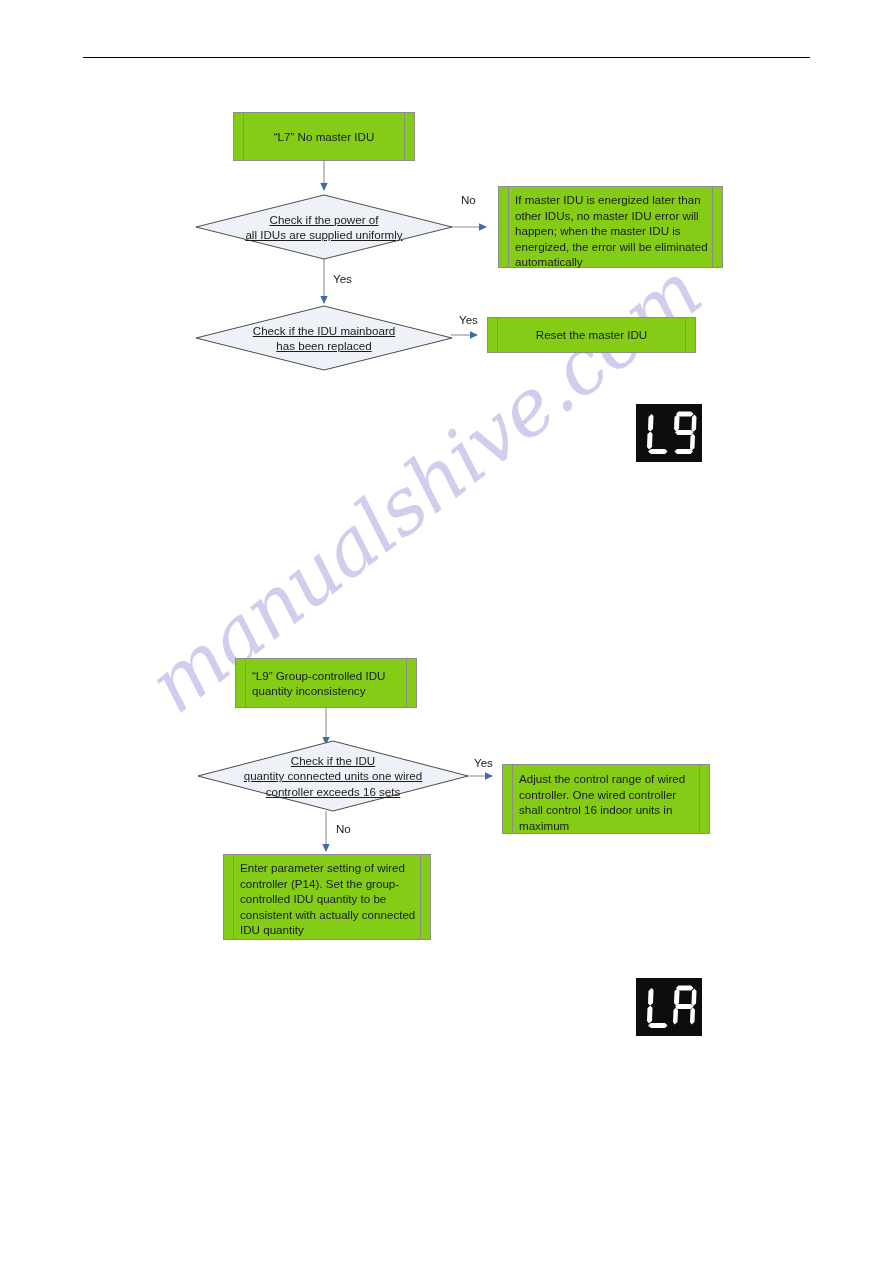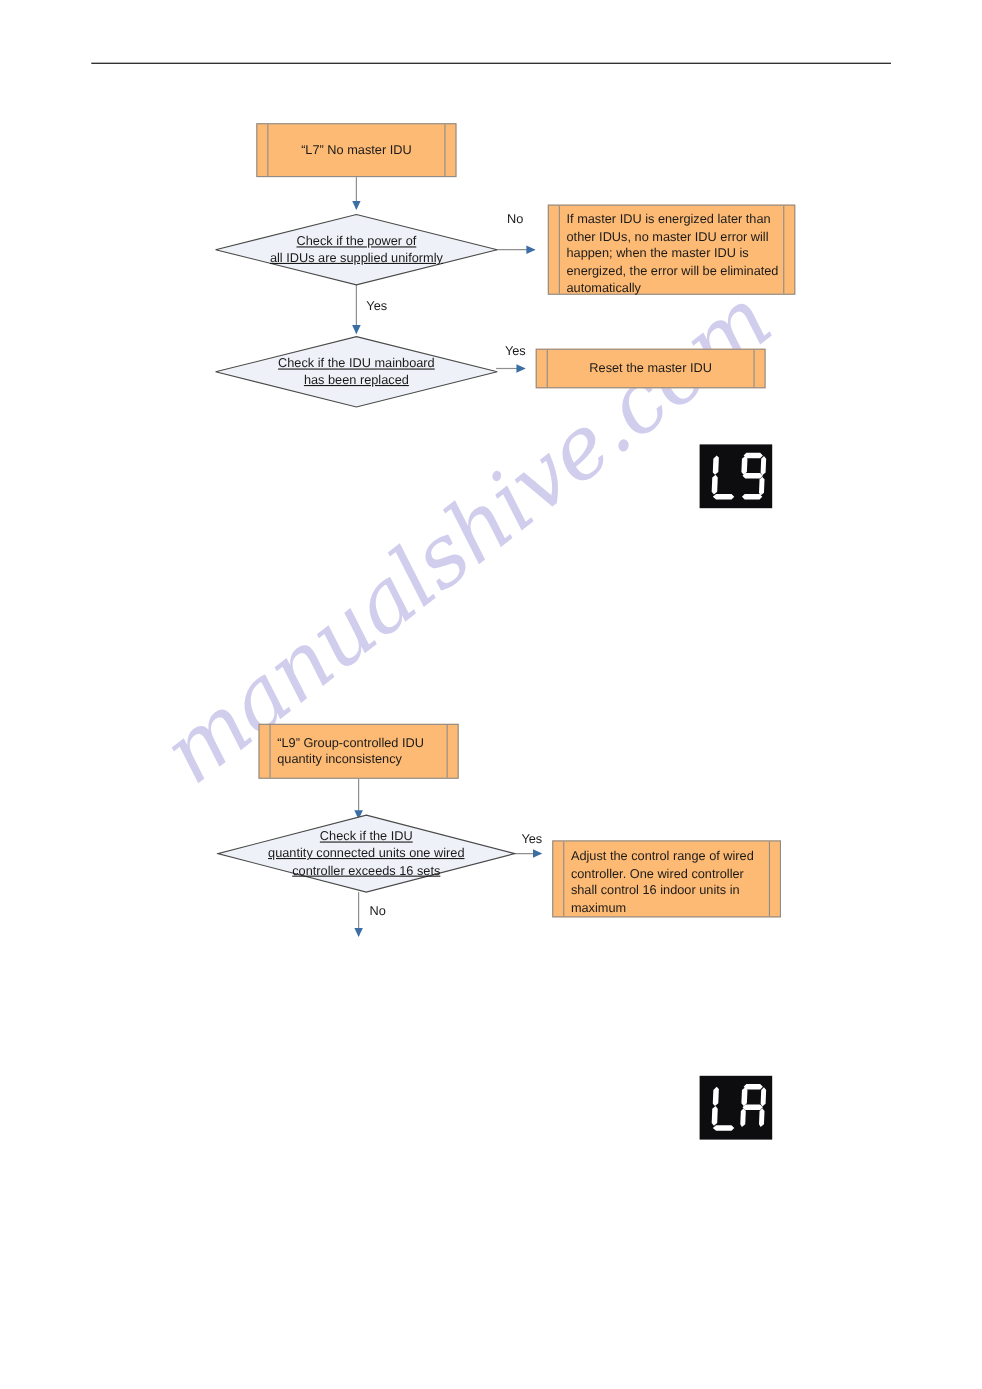--- a/index.html
+++ b/index.html
@@ -56,21 +56,21 @@
     letter-spacing: -1px;
   }
 
   
   .chart-layer { position: absolute; left:0; top:0; width:893px; height:1263px; z-index: 3; }
 
   
   .pbox {
     position: absolute;
     box-sizing: border-box;
-    background: #fdba74;
+    background: #84cc16;
     border: 1px solid #8c8c8c;
     display: flex;
     align-items: center;
   }
   .pbox .rail {
     position: absolute;
     top: 0; bottom: 0;
     width: 0;
     border-left: 1px solid #8c8c8c;
   }
@@ -257,20 +257,25 @@
     <div class="flow-label" style="left:474px; top:756px;">Yes</div>
 
     <div class="flow-label" style="left:336px; top:822px;">No</div>
 
     <div class="pbox" style="left:502px; top:764px; width:208px; height:70px; align-items:flex-end;">
       <span class="rail left"></span>
       <span class="rail right"></span>
       <span class="ptext left" style="padding-top:5px;">Adjust the control range of wired controller. One wired controller shall control 16 indoor units in maximum</span>
     </div>
 
+    <div class="pbox" style="left:223px; top:854px; width:208px; height:86px; align-items:flex-start;">
+      <span class="rail left"></span>
+      <span class="rail right"></span>
+      <span class="ptext left" style="padding-top:5px;">Enter parameter setting of wired controller (P14). Set the group-controlled IDU quantity to be consistent with actually connected IDU quantity</span>
+    </div>
 
     <div class="led" style="left:636px; top:978px; width:66px; height:58px;">
       <svg width="66" height="58" viewBox="0 0 66 58">
 
         <g fill="#ffffff">
           <polygon points="12.5,13 15.5,10 17.5,12 17,25 14,27.5 12,25.5"></polygon>
           <polygon points="11.5,30 14.5,27.5 16.5,30 16,43 13,45.5 11,43"></polygon>
           <polygon points="12,47.5 15,45 29,45 31.5,47.5 29,50 15,50"></polygon>
         </g>
 

